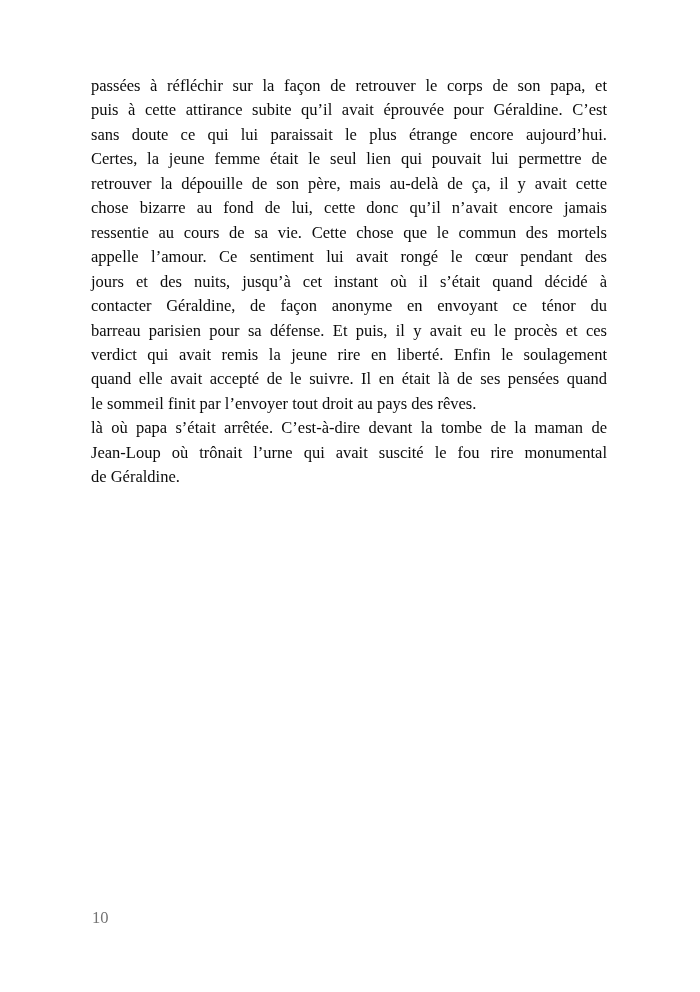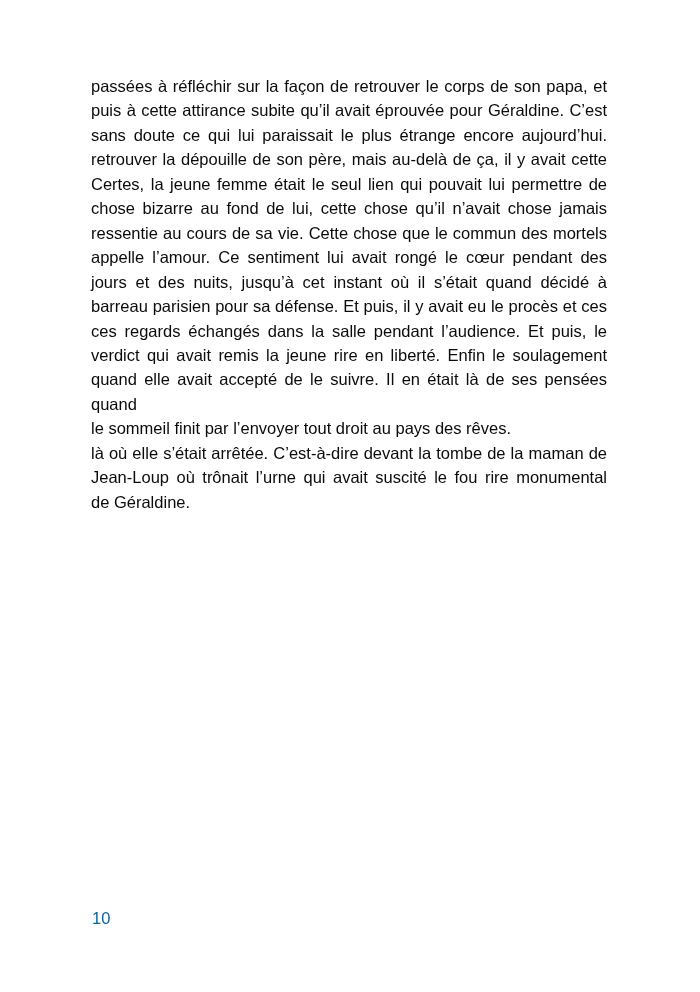--- a/index.html
+++ b/index.html
@@ -6,21 +6,21 @@
     margin: 0;
     padding: 0;
     background: #ffffff;
   }
   .page {
     position: relative;
     width: 676px;
     height: 992px;
     background: #ffffff;
     overflow: hidden;
-    font-family: Liberation Sans, sans-serif;
+    font-family: Liberation Serif, serif;
     color: #0b0b0b;
   }
   .body-text {
     position: absolute;
     left: 91px;
     top: 74px;
     width: 516px;
   }
   .line {
     font-size: 16.5px;
@@ -35,40 +35,40 @@
   }
   .line.para-start {
     text-indent: 22px;
   }
   .page-number {
     position: absolute;
     left: 92px;
     top: 906px;
     font-size: 16.5px;
     line-height: 24.45px;
-    color: #0369a1;
+    color: #737373;
   }
 </style>
 </head>
 <body>
 
 <div class="page">
   <div class="body-text">
     <div class="line">passées à réfléchir sur la façon de retrouver le corps de son papa, et</div>
     <div class="line">puis à cette attirance subite qu’il avait éprouvée pour Géraldine. C’est</div>
     <div class="line">sans doute ce qui lui paraissait le plus étrange encore aujourd’hui.</div>
+    <div class="line">Certes, la jeune femme était le seul lien qui pouvait lui permettre de</div>
     <div class="line">retrouver la dépouille de son père, mais au-delà de ça, il y avait cette</div>
-    <div class="line">Certes, la jeune femme était le seul lien qui pouvait lui permettre de</div>
-    <div class="line">chose bizarre au fond de lui, cette chose qu’il n’avait chose jamais</div>
+    <div class="line">chose bizarre au fond de lui, cette donc qu’il n’avait encore jamais</div>
     <div class="line">ressentie au cours de sa vie. Cette chose que le commun des mortels</div>
     <div class="line">appelle l’amour. Ce sentiment lui avait rongé le cœur pendant des</div>
     <div class="line">jours et des nuits, jusqu’à cet instant où il s’était quand décidé à</div>
+    <div class="line">contacter Géraldine, de façon anonyme en envoyant ce ténor du</div>
     <div class="line">barreau parisien pour sa défense. Et puis, il y avait eu le procès et ces</div>
-    <div class="line">ces regards échangés dans la salle pendant l’audience. Et puis, le</div>
     <div class="line">verdict qui avait remis la jeune rire en liberté. Enfin le soulagement</div>
     <div class="line">quand elle avait accepté de le suivre. Il en était là de ses pensées quand</div>
     <div class="line para-end">le sommeil finit par l’envoyer tout droit au pays des rêves.</div>
-    <div class="line">là où elle s’était arrêtée. C’est-à-dire devant la tombe de la maman de</div>
+    <div class="line">là où papa s’était arrêtée. C’est-à-dire devant la tombe de la maman de</div>
     <div class="line">Jean-Loup où trônait l’urne qui avait suscité le fou rire monumental</div>
     <div class="line para-end">de Géraldine.</div>
   </div>
   <div class="page-number">10</div>
 </div>
 
 </body></html>

